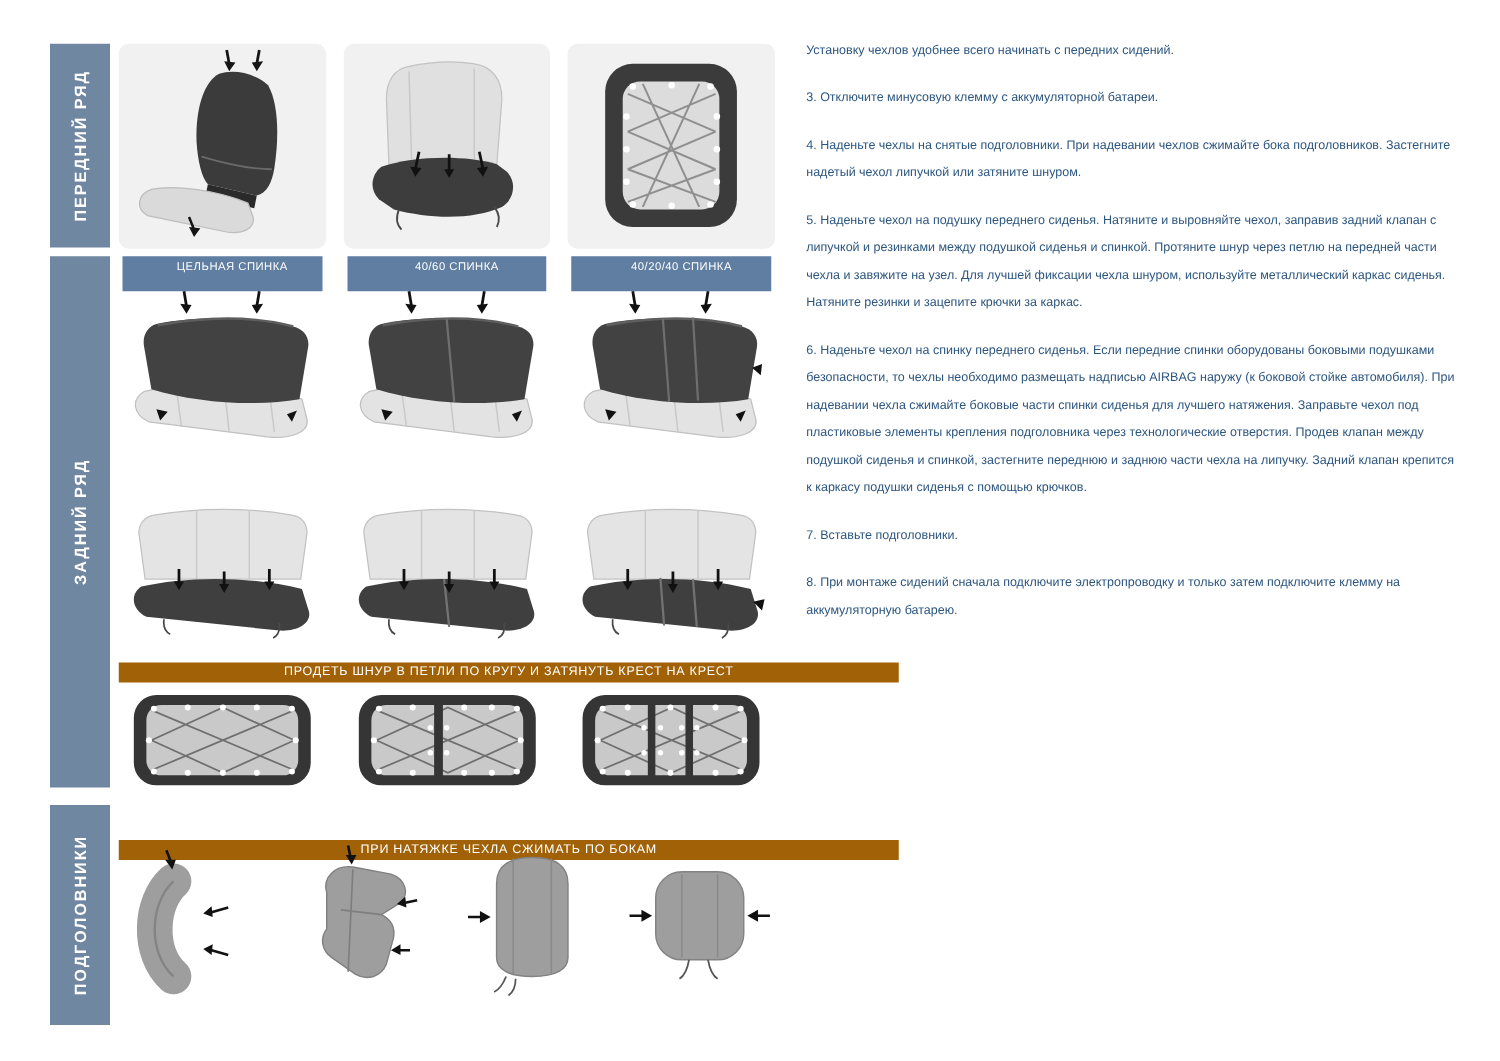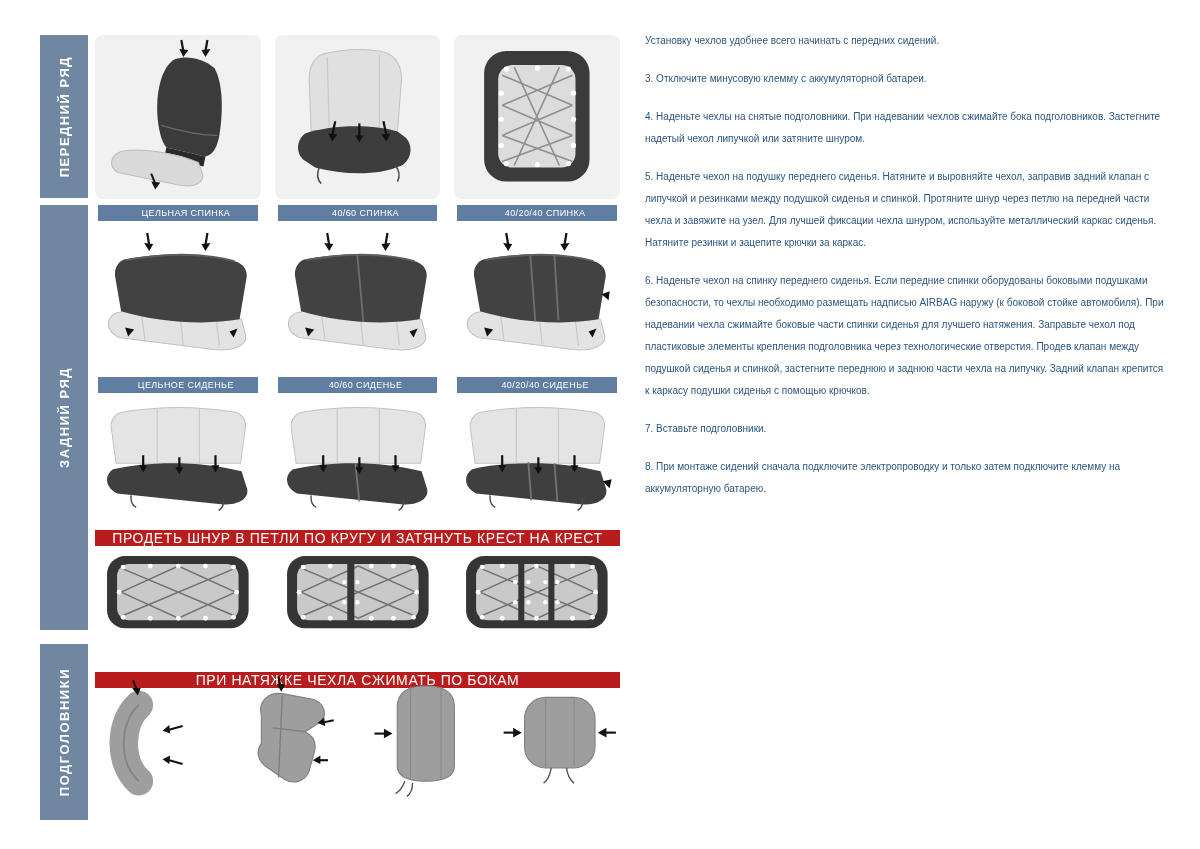--- a/index.html
+++ b/index.html
@@ -17,23 +17,23 @@
 
   
   .diagrams { position:absolute; left:95px; top:0; width:525px; height:849px; }
   .row3 { position:absolute; left:0; width:525px; display:grid; grid-template-columns:repeat(3,1fr); gap:14px; }
   .row4 { position:absolute; left:0; width:525px; display:grid; grid-template-columns:repeat(4,1fr); gap:10px; }
   .panel { background:#f1f1f1; border-radius:8px; }
   .cell  { background:transparent; }
   .panel svg, .cell svg { width:100%; height:100%; display:block; }
 
   .labelbar { background:#5f7ea1; color:#ffffff; font-size:9px; letter-spacing:0.4px; text-align:center;
-              line-height:16px; height:16px; margin:0 3px; white-space:nowrap; overflow:hidden;padding-left:16px; }
-  .widebar  { position:absolute; left:0; width:525px; height:16px; background:#b91c1c; color:#ffffff;
-              font-size:14px; letter-spacing:0.6px; text-align:center; line-height:16px; white-space:nowrap; }
+              line-height:16px; height:28px; margin:0 3px; white-space:nowrap; overflow:hidden;padding-left:16px; }
+  .widebar  { position:absolute; left:0; width:624px; height:16px; background:#a16207; color:#ffffff;
+              font-size:10px; letter-spacing:0.6px; text-align:center; line-height:16px; white-space:nowrap; }
 
   #front-row       { top:35px;  height:163px; }
   #backrest-labels { top:205px; height:16px; }
   #backrest-illus  { top:227px; height:142px; }
   #cushion-labels  { top:377px; height:16px; }
   #cushion-illus   { top:399px; height:126px; }
   #lace-bar        { top:530px; }
   #lace-illus      { top:552px; height:80px; }
   #head-bar        { top:648px;margin-top:24px; }
   #head-illus      { top:670px; height:150px; }
@@ -189,25 +189,20 @@
           </g>
           <g fill="#111">
             <polygon points="30,100 39,102 33,109"></polygon>
             <polygon points="134,104 142,101 138,110"></polygon>
             <polygon points="155,64 154,73 147,67"></polygon>
           </g>
         </svg>
       </div>
     </div>
 
-    <div class="row3" id="cushion-labels">
-      <div class="labelbar">ЦЕЛЬНОЕ СИДЕНЬЕ</div>
-      <div class="labelbar">40/60 СИДЕНЬЕ</div>
-      <div class="labelbar">40/20/40 СИДЕНЬЕ</div>
-    </div>
 
     <div class="row3" id="cushion-illus">
       <div class="cell">
         <svg viewBox="0 0 165 127">
           <path d="M28 13 C21 14 16 20 16 27 L21 64 L145 64 L150 27 C150 19 145 14 138 13 C102 7 64 7 28 13 Z" fill="#e4e4e4" stroke="#c2c2c2" stroke-width="1"></path>
           <path d="M62 9 L62 64 M104 9 L104 64" stroke="#cacaca" stroke-width="1.2" fill="none"></path>
           <path d="M18 70 C9 76 10 88 22 94 L128 105 C144 106 155 98 151 88 L146 72 C104 61 52 62 18 70 Z" fill="#3f3f3f"></path>
           <g stroke="#111" stroke-width="2.2" fill="none">
             <line x1="48" y1="56" x2="48" y2="68"></line>
             <line x1="84" y1="58" x2="84" y2="70"></line>

